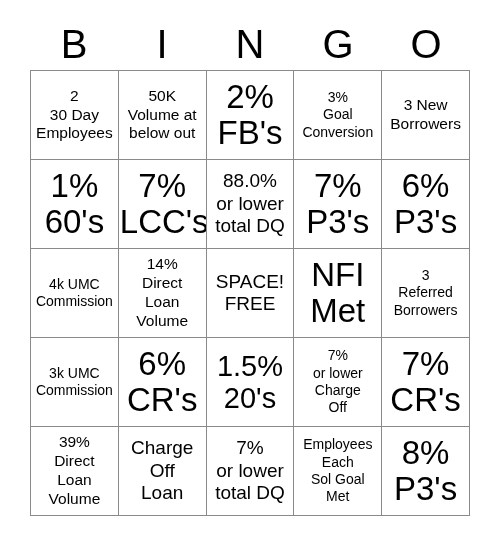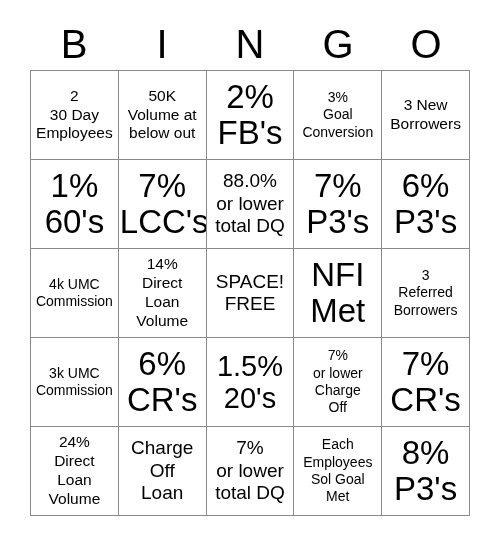--- a/index.html
+++ b/index.html
@@ -183,38 +183,38 @@
         <span class="line">7%</span>
         <span class="line">or lower</span>
         <span class="line">Charge</span>
         <span class="line">Off</span>
       </div>
       <div class="cell sz-xl">
         <span class="line">7%</span>
         <span class="line">CR's</span>
       </div>
       <div class="cell sz-sm">
-        <span class="line">24%</span>
+        <span class="line">39%</span>
         <span class="line">Direct</span>
         <span class="line">Loan</span>
         <span class="line">Volume</span>
       </div>
       <div class="cell sz-md">
         <span class="line">Charge</span>
         <span class="line">Off</span>
         <span class="line">Loan</span>
       </div>
       <div class="cell sz-md">
         <span class="line">7%</span>
         <span class="line">or lower</span>
         <span class="line">total DQ</span>
       </div>
       <div class="cell sz-xs">
+        <span class="line">Employees</span>
         <span class="line">Each</span>
-        <span class="line">Employees</span>
         <span class="line">Sol Goal</span>
         <span class="line">Met</span>
       </div>
       <div class="cell sz-xl">
         <span class="line">8%</span>
         <span class="line">P3's</span>
       </div>
     </div>
 
 </div>

